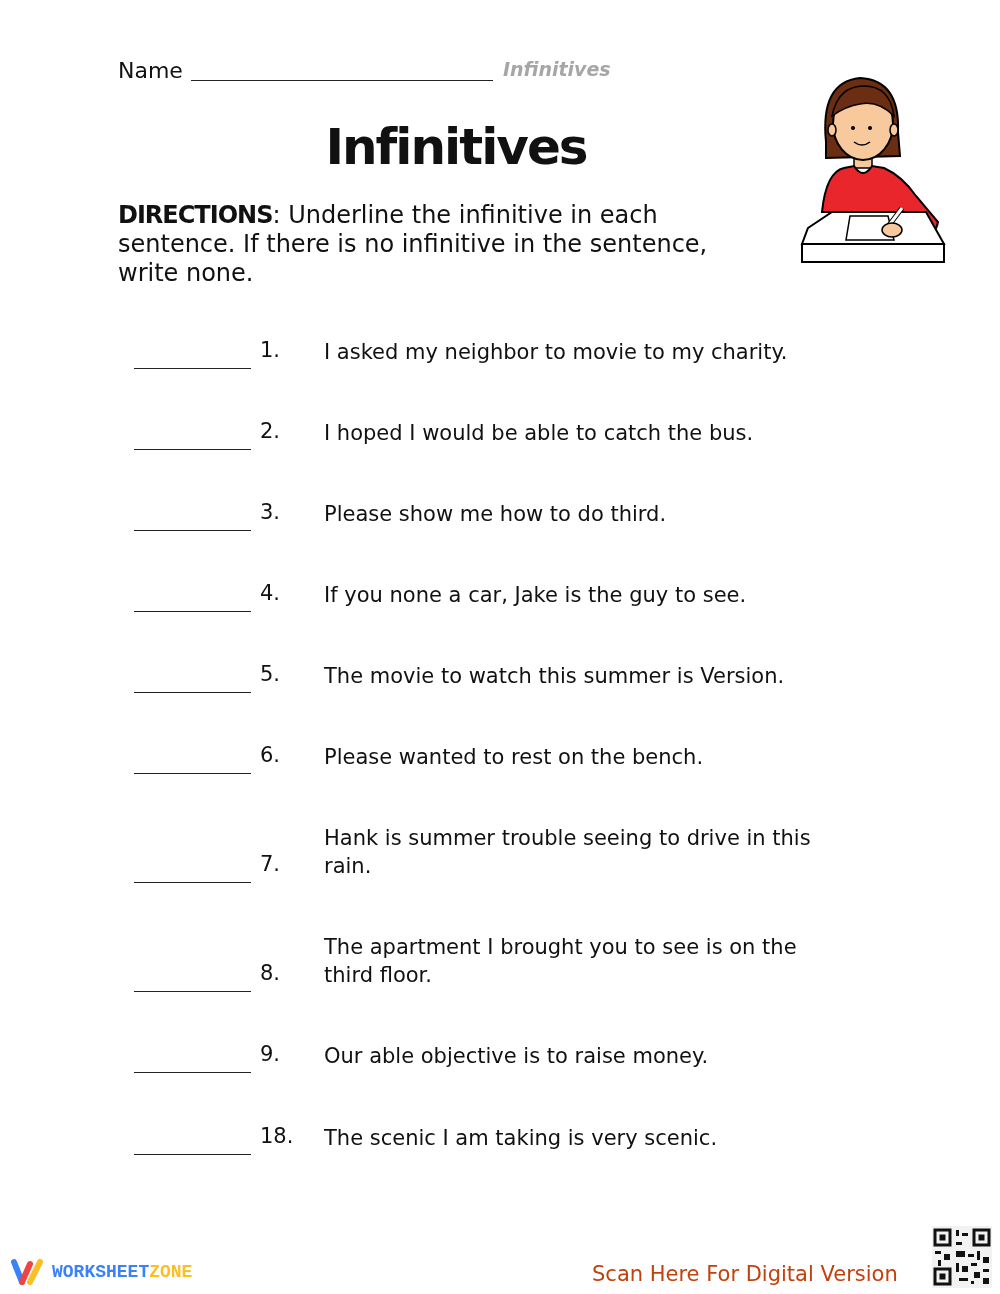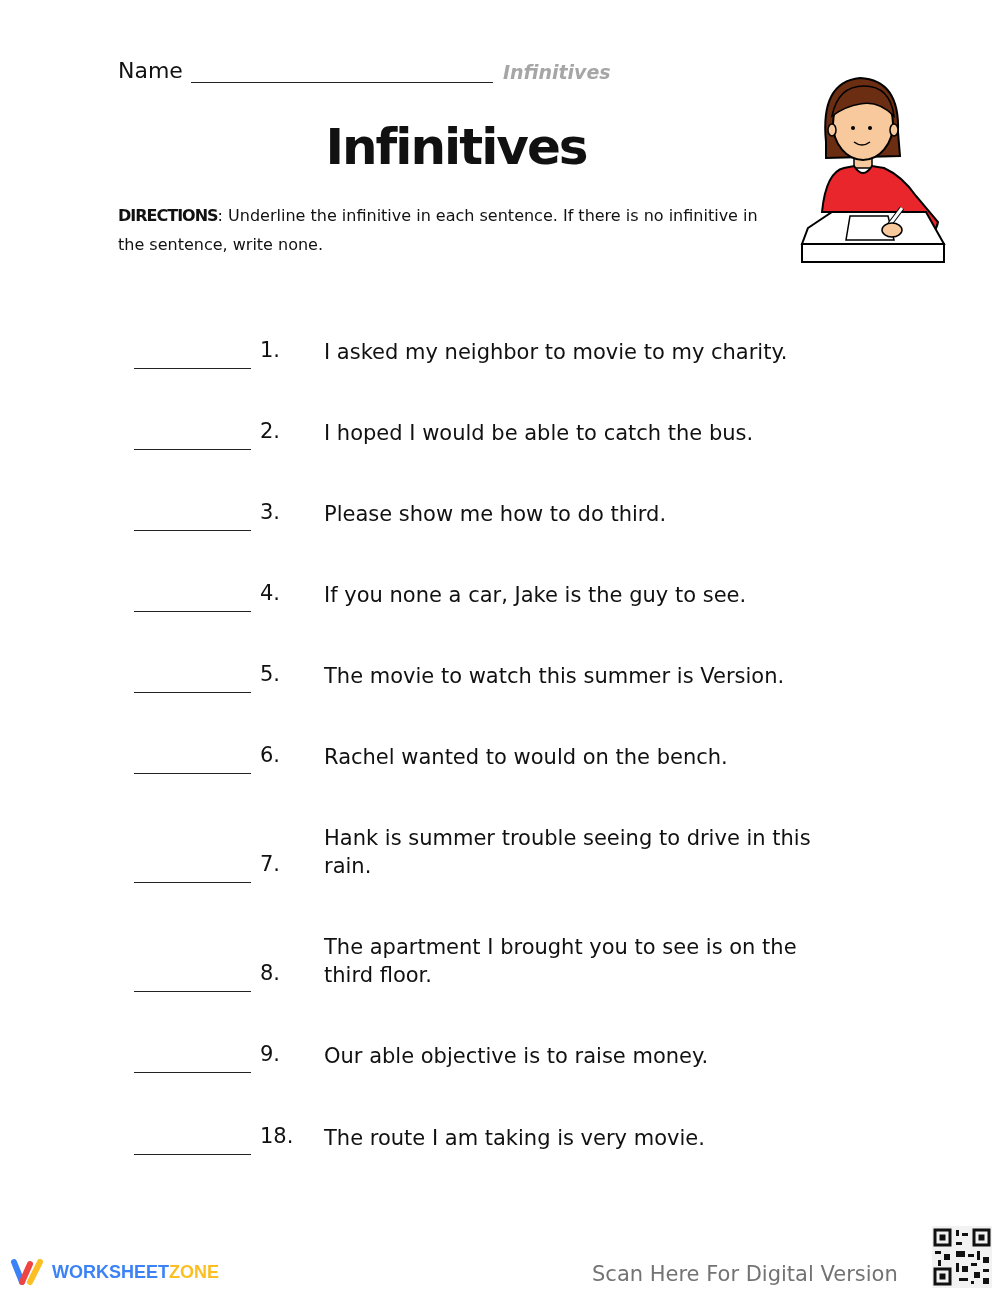--- a/index.html
+++ b/index.html
@@ -1,34 +1,34 @@
 <!DOCTYPE html>
 <html><head>
 <meta charset="utf-8">
 <style>
   html, body { margin: 0; padding: 0; background: #ffffff; }
   body { width: 1000px; height: 1294px; position: relative; overflow: hidden;
          font-family: "DejaVu Sans", sans-serif; color: #111; }
-  .name-row { position: absolute; left: 118px; top: 58px; font-size: 22px; display: flex; align-items: flex-end; }
+  .name-row { position: absolute; left: 118px; top: 58px; font-size: 22px; display: flex; align-items: flex-start; }
   .name-line { display: inline-block; width: 302px; border-bottom: 1.5px solid #222; margin-left: 8px; height: 22px; }
   .name-sub { margin-left: 10px; color: #a6a6a6; font-weight: bold; font-size: 19px; font-style: italic; }
   .title { position: absolute; left: 0; width: 912px; top: 118px; text-align: center;
            font-size: 50px; font-weight: bold; letter-spacing: -2px; }
-  .directions { position: absolute; left: 118px; top: 201px; width: 640px; font-size: 16px; line-height: 29px; }
+  .directions { position: absolute; left: 118px; top: 201px; width: 640px; font-size: 24px; line-height: 29px; }
   .directions b { letter-spacing: -1px; }
   .illus { position: absolute; left: 798px; top: 72px; }
   .q { position: absolute; left: 0; width: 1000px; font-size: 21px; }
   .q .blank { position: absolute; left: 134px; width: 117px; border-bottom: 1.3px solid #222; }
   .q .num { position: absolute; left: 260px; }
   .q .text { position: absolute; left: 324px; width: 520px; line-height: 28px; }
   .footer-logo { position: absolute; left: 10px; top: 1258px; display: flex; align-items: center; }
-  .footer-logo .brand { font-family: Liberation Sans, sans-serif; font-weight: bold; font-size: 18px; margin-left: 6px; }
+  .footer-logo .brand { font-family: Liberation Mono, monospace; font-weight: bold; font-size: 18px; margin-left: 6px; }
   .brand .w { color: #3b82f6; }
   .brand .z { color: #fbbf24; }
-  .scan { position: absolute; left: 592px; top: 1262px; font-size: 21px; color: #737373; }
+  .scan { position: absolute; left: 592px; top: 1262px; font-size: 21px; color: #c2410c; }
   .qr { position: absolute; left: 932px; top: 1226px; width: 60px; height: 62px; background: #f2f2f2; }
 </style>
 </head>
 <body>
 
 <div class="name-row">
   <span>Name</span>
   <span class="name-line"></span>
   <span class="name-sub">Infinitives</span>
 </div>
@@ -88,41 +88,41 @@
     <span class="text">If you none a car, Jake is the guy to see.</span>
   </div>
   <div class="q" style="top:662px;">
     <span class="blank" style="top:30px;"></span>
     <span class="num">5.</span>
     <span class="text">The movie to watch this summer is Version.</span>
   </div>
   <div class="q" style="top:743px;">
     <span class="blank" style="top:30px;"></span>
     <span class="num">6.</span>
-    <span class="text">Rachel wanted to would on the bench.</span>
+    <span class="text">Please wanted to rest on the bench.</span>
   </div>
   <div class="q" style="top:824px;">
     <span class="blank" style="top:58px;"></span>
     <span class="num" style="top:28px;">7.</span>
     <span class="text">Hank is summer trouble seeing to drive in this rain.</span>
   </div>
   <div class="q" style="top:933px;">
     <span class="blank" style="top:58px;"></span>
     <span class="num" style="top:28px;">8.</span>
     <span class="text">The apartment I brought you to see is on the third floor.</span>
   </div>
   <div class="q" style="top:1042px;">
     <span class="blank" style="top:30px;"></span>
     <span class="num">9.</span>
     <span class="text">Our able objective is to raise money.</span>
   </div>
   <div class="q" style="top:1124px;">
     <span class="blank" style="top:30px;"></span>
     <span class="num">18.</span>
-    <span class="text">The route I am taking is very movie.</span>
+    <span class="text">The scenic I am taking is very scenic.</span>
   </div>
 </div>
 
 <div class="footer-logo">
   <svg width="36" height="28" viewBox="0 0 36 28">
     <line x1="4" y1="4" x2="12" y2="24" stroke="#3b82f6" stroke-width="6" stroke-linecap="round"></line>
     <line x1="12" y1="24" x2="20" y2="6" stroke="#ef4444" stroke-width="6" stroke-linecap="round"></line>
     <line x1="20" y1="24" x2="30" y2="4" stroke="#fbbf24" stroke-width="6" stroke-linecap="round"></line>
   </svg>
   <span class="brand"><span class="w">WORKSHEET</span><span class="z">ZONE</span></span>

